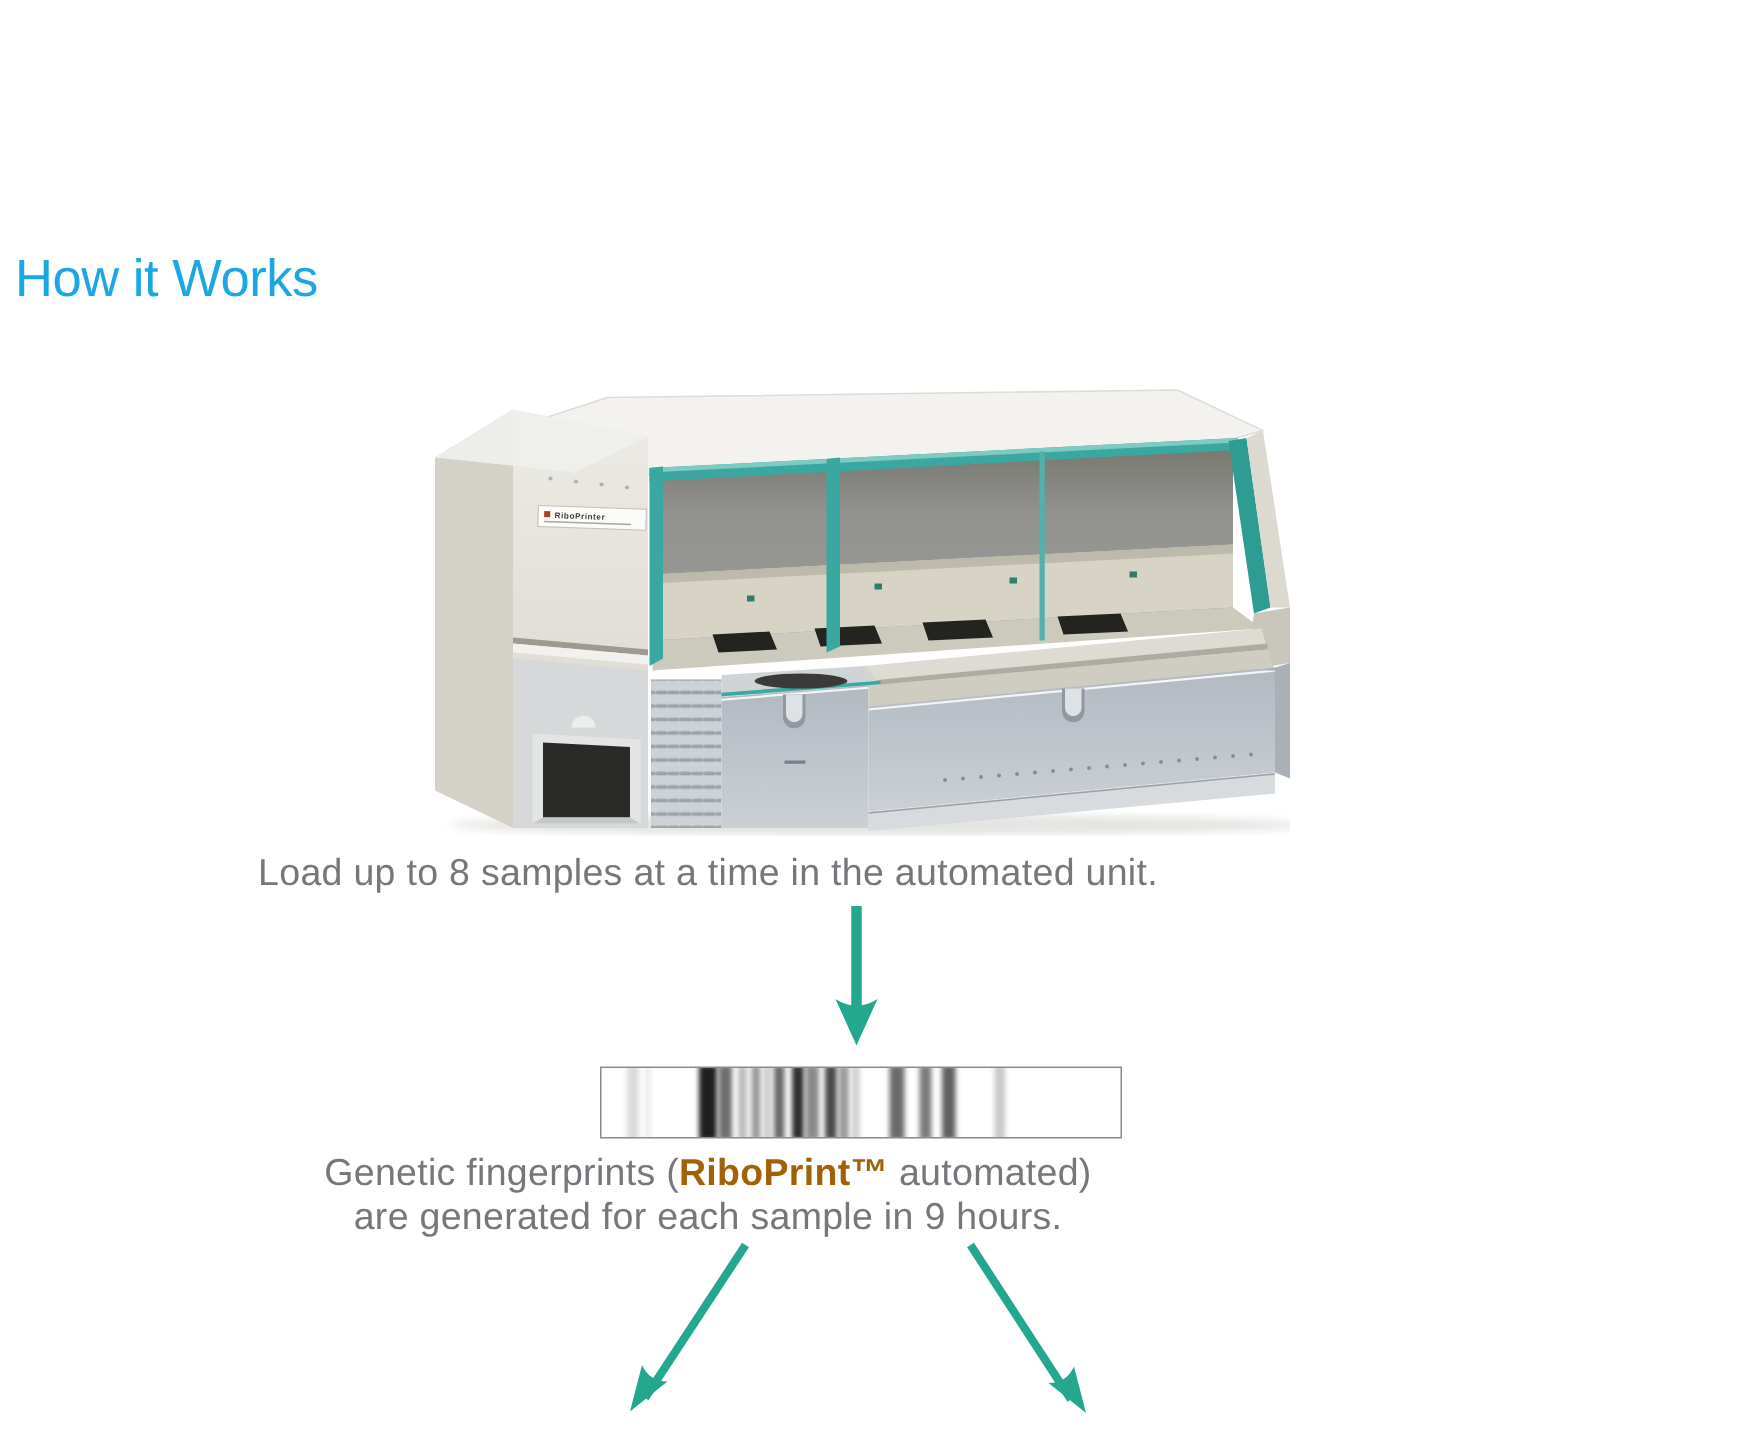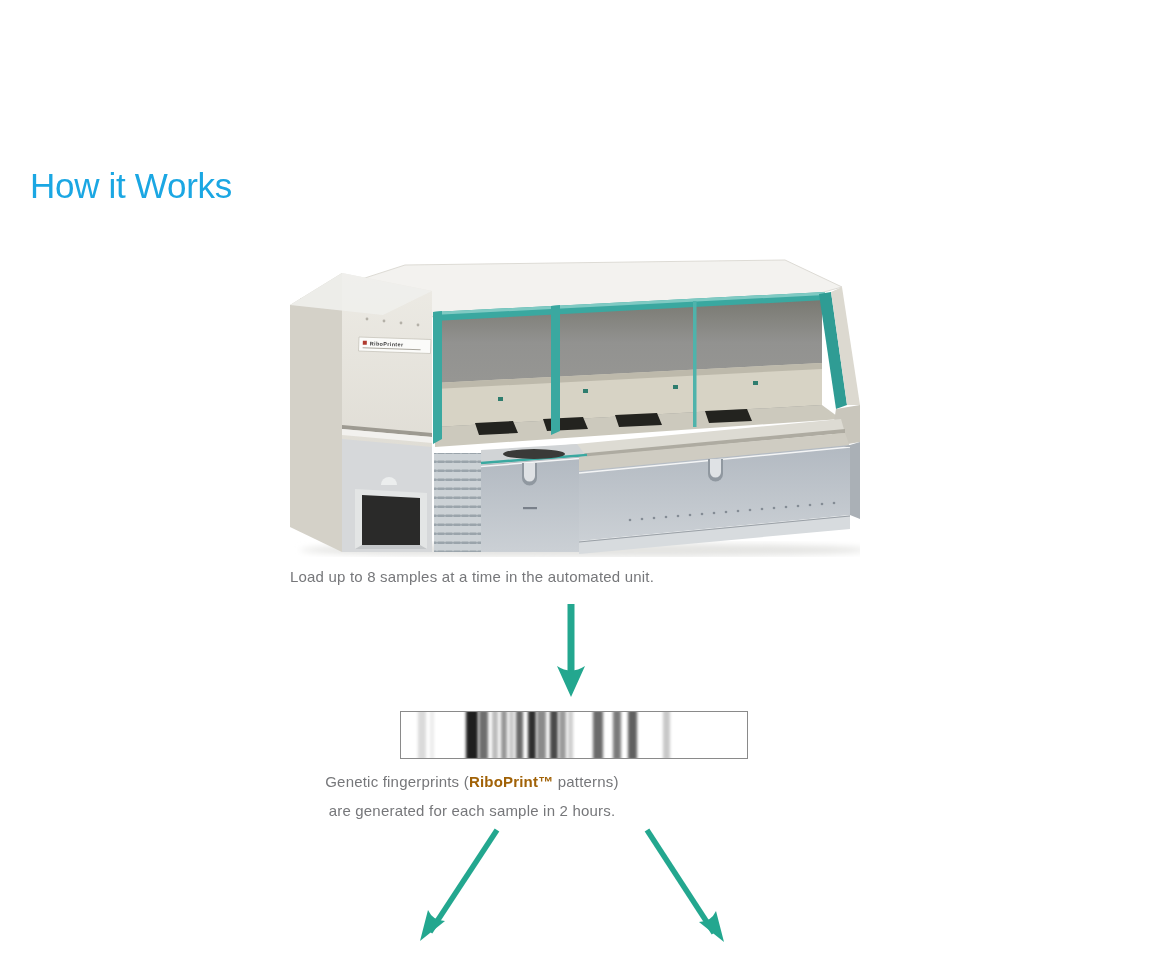--- a/index.html
+++ b/index.html
@@ -9,28 +9,27 @@
     --caption-gray:#76777a;
   }
   *{margin:0;padding:0;box-sizing:border-box;}
   html,body{width:1162px;height:955px;background:#ffffff;overflow:hidden;
     font-family:"Liberation Sans","DejaVu Sans",sans-serif;}
 
   .page-title{
     position:absolute;left:10px;top:166px;
     font-size:35px;font-weight:400;letter-spacing:-0.3px;
     color:var(--heading-blue);
-    margin-left:20px;
   }
 
   .machine-figure{position:absolute;left:285px;top:257px;width:575px;height:300px;}
 
   .caption{
     position:absolute;left:0;width:944px;text-align:center;
-    color:var(--caption-gray);font-size:15px;letter-spacing:0.2px;
+    color:var(--caption-gray);font-size:25px;letter-spacing:0.2px;
   }
   .caption--load{top:568px;}
   .caption--fingerprint{top:768px;line-height:28.5px;}
   .caption b{color:#a16207;}
 
   .arrow-down{position:absolute;left:552px;top:600px;width:40px;height:100px;}
   .arrows-split{position:absolute;left:380px;top:818px;width:380px;height:137px;}
   .arrow-shaft{stroke:var(--arrow-teal);fill:none;}
   .arrow-head{fill:var(--arrow-teal);}
 
@@ -201,22 +200,22 @@
     <div class="bar" style="left: 43.2%; width: 2.3%; background: rgb(74, 74, 74);"></div>
     <div class="bar" style="left: 45.8%; width: 2%; background: rgb(155, 155, 155);"></div>
     <div class="bar" style="left: 48.3%; width: 1.3%; background: rgb(205, 205, 205);"></div>
     <div class="bar" style="left: 55.5%; width: 2.8%; background: rgb(106, 106, 106);"></div>
     <div class="bar" style="left: 61.3%; width: 2.2%; background: rgb(122, 122, 122);"></div>
     <div class="bar" style="left: 65.6%; width: 2.6%; background: rgb(96, 96, 96);"></div>
     <div class="bar" style="left: 75.8%; width: 2%; background: rgb(200, 200, 200);"></div>
   </div>
 
 <div class="caption caption--fingerprint">
-  <div><span>Genetic fingerprints (</span><b>RiboPrint™</b><span> patterns)</span></div>
-  <div>are generated for each sample in 2 hours.</div>
+  <div><span>Genetic fingerprints (</span><b>RiboPrint™</b><span> automated)</span></div>
+  <div>are generated for each sample in 9 hours.</div>
 </div>
 
 <svg class="arrows-split" viewBox="0 0 380 137">
   <g>
     <line class="arrow-shaft" x1="117" y1="12" x2="50" y2="114" stroke-width="5.5"></line>
     <path class="arrow-head" d="M40,123 L48,92 Q53,103 65,103 Z"></path>
   </g>
   <g>
     <line class="arrow-shaft" x1="267" y1="12" x2="334" y2="115" stroke-width="5.5"></line>
     <path class="arrow-head" d="M344,124 L319,104 Q331,104 336,93 Z"></path>

